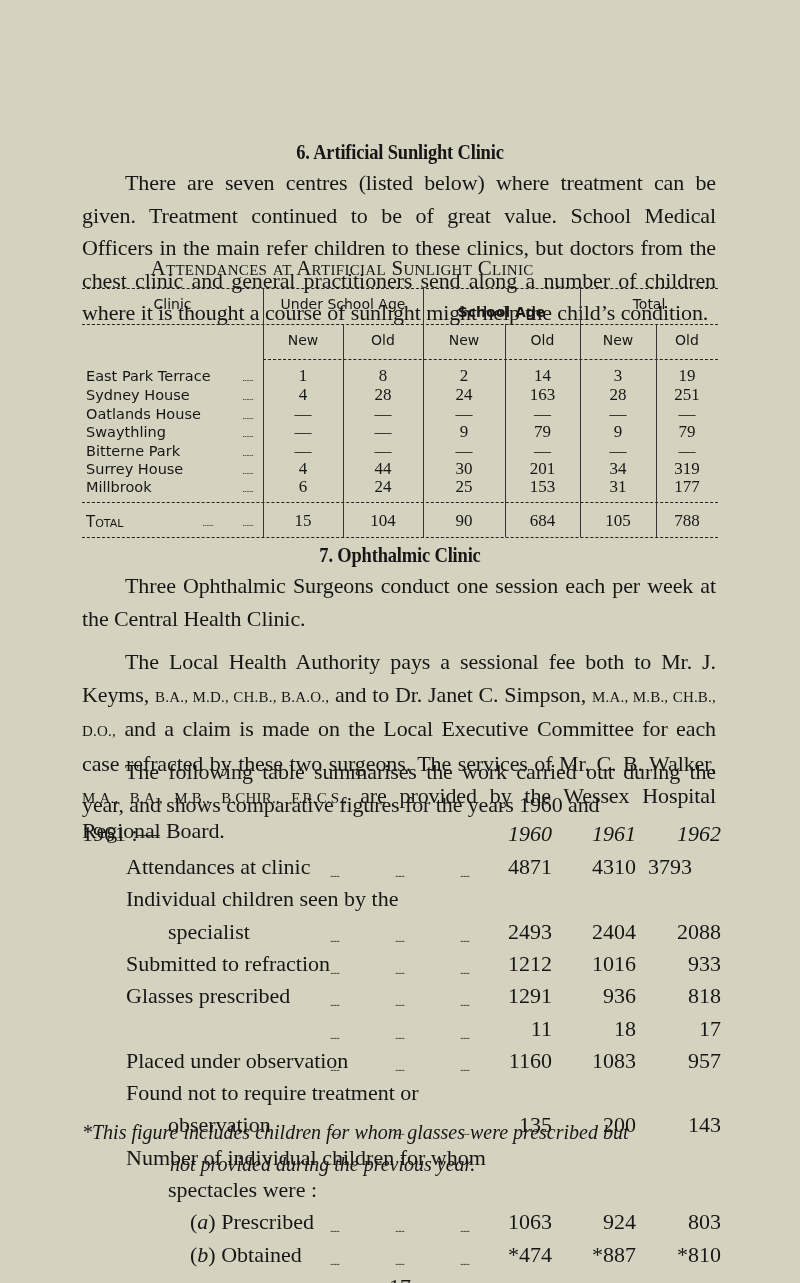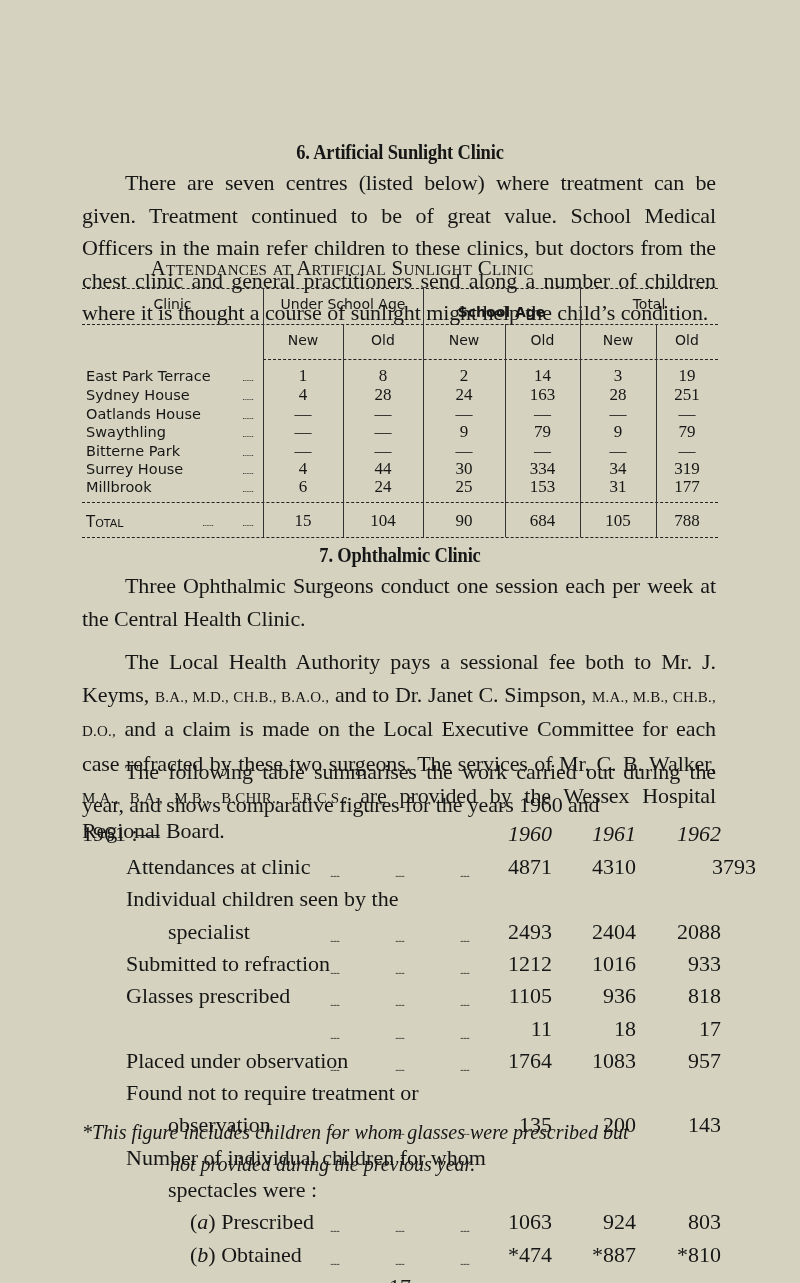--- a/index.html
+++ b/index.html
@@ -124,21 +124,21 @@
         <div class="cell" style="left: 261px; width: 80px; top: 153px;">—</div>
         <div class="cell" style="left: 341px; width: 82px; top: 153px;">—</div>
         <div class="cell" style="left: 423px; width: 75px; top: 153px;">—</div>
         <div class="cell" style="left: 498px; width: 76px; top: 153px;">—</div>
         <div class="cell" style="left: 574px; width: 62px; top: 153px;">—</div>
         <div class="rowlabel" style="left: 4px; top: 173px;">Surrey House</div>
         <span class="dots" style="left: 160px; top: 178px;">......</span>
         <div class="cell" style="left: 181px; width: 80px; top: 171px;">4</div>
         <div class="cell" style="left: 261px; width: 80px; top: 171px;">44</div>
         <div class="cell" style="left: 341px; width: 82px; top: 171px;">30</div>
-        <div class="cell" style="left: 423px; width: 75px; top: 171px;">334</div>
+        <div class="cell" style="left: 423px; width: 75px; top: 171px;">201</div>
         <div class="cell" style="left: 498px; width: 76px; top: 171px;">34</div>
         <div class="cell" style="left: 574px; width: 62px; top: 171px;">319</div>
         <div class="rowlabel" style="left: 4px; top: 191px;">Millbrook</div>
         <span class="dots" style="left: 160px; top: 196px;">......</span>
         <div class="cell" style="left: 181px; width: 80px; top: 189px;">6</div>
         <div class="cell" style="left: 261px; width: 80px; top: 189px;">24</div>
         <div class="cell" style="left: 341px; width: 82px; top: 189px;">25</div>
         <div class="cell" style="left: 423px; width: 75px; top: 189px;">153</div>
         <div class="cell" style="left: 498px; width: 76px; top: 189px;">31</div>
         <div class="cell" style="left: 574px; width: 62px; top: 189px;">177</div>
@@ -165,21 +165,21 @@
   <div class="years" style="position:absolute; left:631px; top:805px; width:90px; text-align:right; font-size:22px;">1962</div>
 
   <div id="oph-rows">
       <div class="orow" style="top: 838px;">
         <span class="lbl" style="left: 126px;">Attendances at clinic</span>
         <span class="odots" style="left: 330px; top: 14px;">......</span>
         <span class="odots" style="left: 395px; top: 14px;">......</span>
         <span class="odots" style="left: 460px; top: 14px;">......</span>
         <span class="v" style="left: 462px;">4871</span>
         <span class="v" style="left: 546px;">4310</span>
-        <span class="v" style="left: 666px;">3793</span>
+        <span class="v" style="left: 602px;">3793</span>
       </div>
       <div class="orow" style="top: 870.3px;">
         <span class="lbl" style="left: 126px;">Individual children seen by the</span>
       </div>
       <div class="orow" style="top: 902.6px;">
         <span class="lbl" style="left: 168px;">specialist</span>
         <span class="odots" style="left: 330px; top: 14px;">......</span>
         <span class="odots" style="left: 395px; top: 14px;">......</span>
         <span class="odots" style="left: 460px; top: 14px;">......</span>
         <span class="v" style="left: 462px;">2493</span>
@@ -193,38 +193,38 @@
         <span class="odots" style="left: 460px; top: 14px;">......</span>
         <span class="v" style="left: 462px;">1212</span>
         <span class="v" style="left: 546px;">1016</span>
         <span class="v" style="left: 631px;">933</span>
       </div>
       <div class="orow" style="top: 967.2px;">
         <span class="lbl" style="left: 126px;">Glasses prescribed</span>
         <span class="odots" style="left: 330px; top: 14px;">......</span>
         <span class="odots" style="left: 395px; top: 14px;">......</span>
         <span class="odots" style="left: 460px; top: 14px;">......</span>
-        <span class="v" style="left: 462px;">1105</span>
+        <span class="v" style="left: 462px;">1291</span>
         <span class="v" style="left: 546px;">936</span>
         <span class="v" style="left: 631px;">818</span>
       </div>
       <div class="orow" style="top: 999.5px;">
         <span class="odots" style="left: 330px; top: 14px;">......</span>
         <span class="odots" style="left: 395px; top: 14px;">......</span>
         <span class="odots" style="left: 460px; top: 14px;">......</span>
         <span class="v" style="left: 462px;">11</span>
         <span class="v" style="left: 546px;">18</span>
         <span class="v" style="left: 631px;">17</span>
       </div>
       <div class="orow" style="top: 1031.8px;">
         <span class="lbl" style="left: 126px;">Placed under observation</span>
         <span class="odots" style="left: 330px; top: 14px;">......</span>
         <span class="odots" style="left: 395px; top: 14px;">......</span>
         <span class="odots" style="left: 460px; top: 14px;">......</span>
-        <span class="v" style="left: 462px;">1764</span>
+        <span class="v" style="left: 462px;">1160</span>
         <span class="v" style="left: 546px;">1083</span>
         <span class="v" style="left: 631px;">957</span>
       </div>
       <div class="orow" style="top: 1064.1px;">
         <span class="lbl" style="left: 126px;">Found not to require treatment or</span>
       </div>
       <div class="orow" style="top: 1096.4px;">
         <span class="lbl" style="left: 168px;">observation</span>
         <span class="odots" style="left: 330px; top: 14px;">......</span>
         <span class="odots" style="left: 395px; top: 14px;">......</span>

